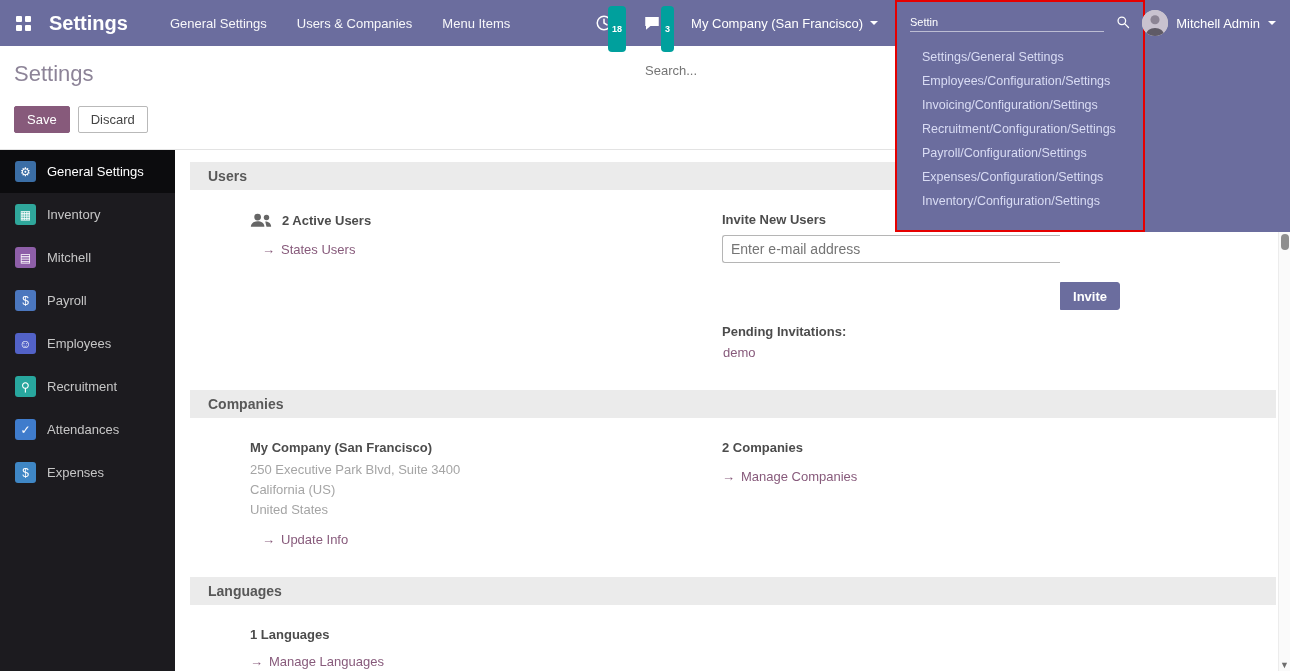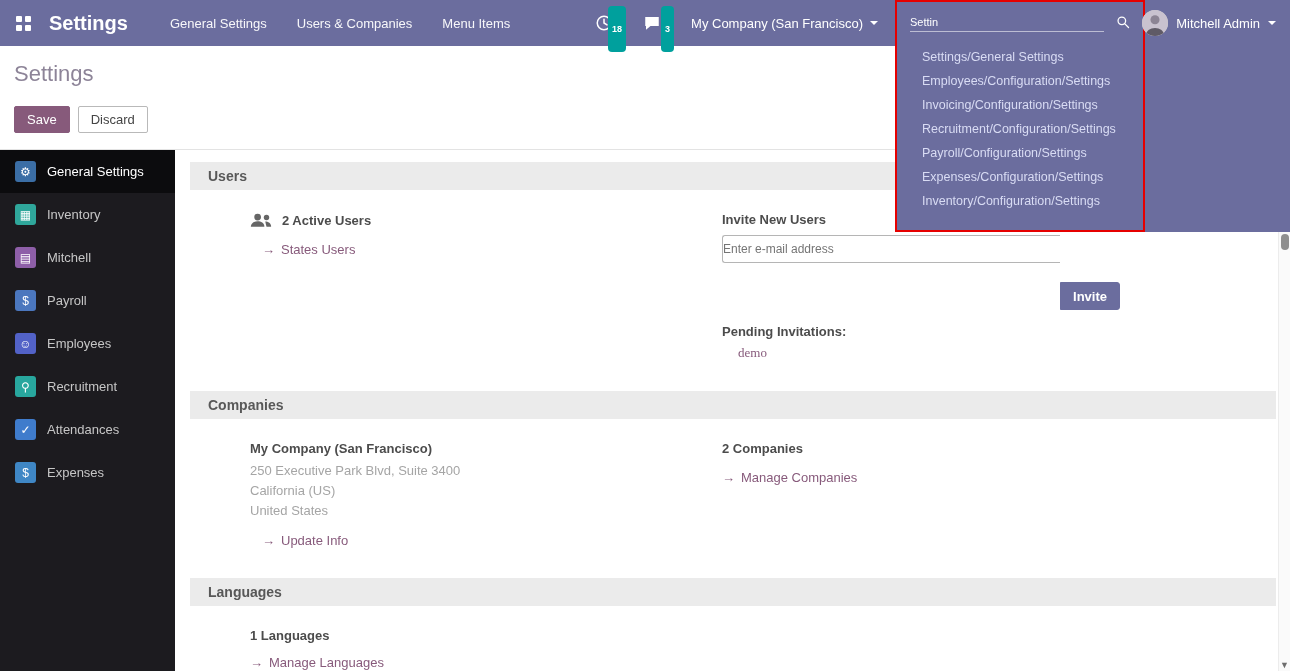--- a/index.html
+++ b/index.html
@@ -50,29 +50,29 @@
   .section-header { background:#ebebeb; color:#585858; font-weight:bold; font-size:14px; padding:6px 18px; }
   .setting-row { display:flex; padding:22px 0 30px 60px; }
   .col-left { width:472px; flex:0 0 472px; }
   .col-right { flex:1; }
   .bold-line { font-weight:bold; color:#4c4c4c; }
   .icon-line { display:flex; align-items:center; gap:10px; }
   .link { color:var(--accent); cursor:pointer; display:inline-flex; align-items:center; gap:6px; }
   .link .arrow { font-weight:bold; }
   .muted { color:#a5a5a5; line-height:20px; }
   .invite-row { display:flex; margin-top:8px; width:398px; }
-  .invite-row input { flex:1; border:1px solid #b5b5b5; border-right:none; border-radius:3px 0 0 3px; height:28px; padding:0 0; font-size:12px; color:#555; outline:none; font-family:"Liberation Sans",sans-serif; }
+  .invite-row input { flex:1; border:1px solid #b5b5b5; border-right:none; border-radius:3px 0 0 3px; height:28px; padding:0 8px; font-size:14px; color:#555; outline:none; font-family:"Liberation Sans",sans-serif; }
   .invite-btn { background:var(--navbar); color:#fff; border:1px solid var(--navbar); border-radius:0 3px 3px 0; font-weight:bold; padding:0 12px; height:28px; font-size:13px; cursor:pointer; font-family:"Liberation Sans",sans-serif;margin-top:47px; }
 
   
   .scrollbar { position:absolute; right:0; top:232px; bottom:0; width:12px; background:#fafafa; border-left:1px solid #ececec; z-index:95; }
   .sb-thumb { position:absolute; top:2px; left:2px; width:8px; height:16px; background:#8f8f8f; border-radius:4px; cursor:pointer; }
   .sb-arrow { position:absolute; bottom:1px; left:0; width:11px; text-align:center; color:#6d6d6d; font-size:9px; cursor:pointer; }
 
-  .mt14 { margin-top:14px; } .mt12 { margin-top:12px; } .ml12 { margin-left:12px; } .ml8 { margin-left:16px;font-family:Liberation Serif, serif; }
+  .mt14 { margin-top:14px; } .mt12 { margin-top:12px; } .ml12 { margin-left:12px; } .ml8 { margin-left:1px; }
 </style>
 </head>
 <body>
 
 <div class="navbar">
   <div class="apps-icon">
       <span></span>
       <span></span>
       <span></span>
       <span></span>
@@ -132,20 +132,23 @@
       <div class="result-item">Recruitment/Configuration/Settings</div>
       <div class="result-item">Payroll/Configuration/Settings</div>
       <div class="result-item">Expenses/Configuration/Settings</div>
       <div class="result-item">Inventory/Configuration/Settings</div>
     </div>
 </div>
 <div class="user-panel"></div>
 
 <div class="control-panel">
   <div class="page-title">Settings</div>
+  <div class="cp-search">
+    <input type="text" placeholder="Search..." style="">
+  </div>
   <div class="cp-buttons">
     <button class="btn btn-save">Save</button>
     <button class="btn btn-discard">Discard</button>
   </div>
 </div>
 
 <div class="sidebar" id="sidebar-items">
     <div class="sb-item active">
       <span class="sb-icon" style="background: rgb(59, 110, 165);">⚙</span>
       <span>General Settings</span>

